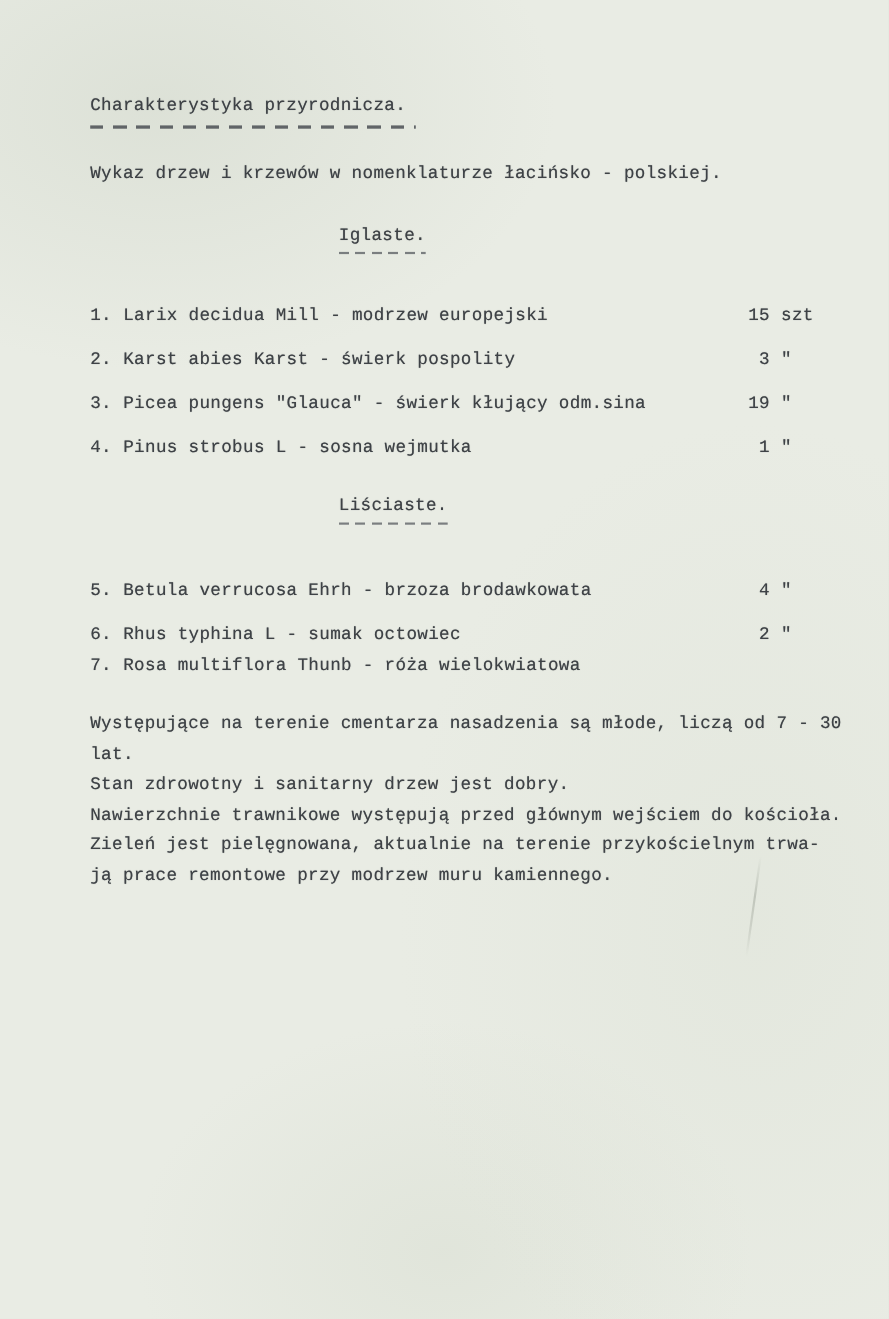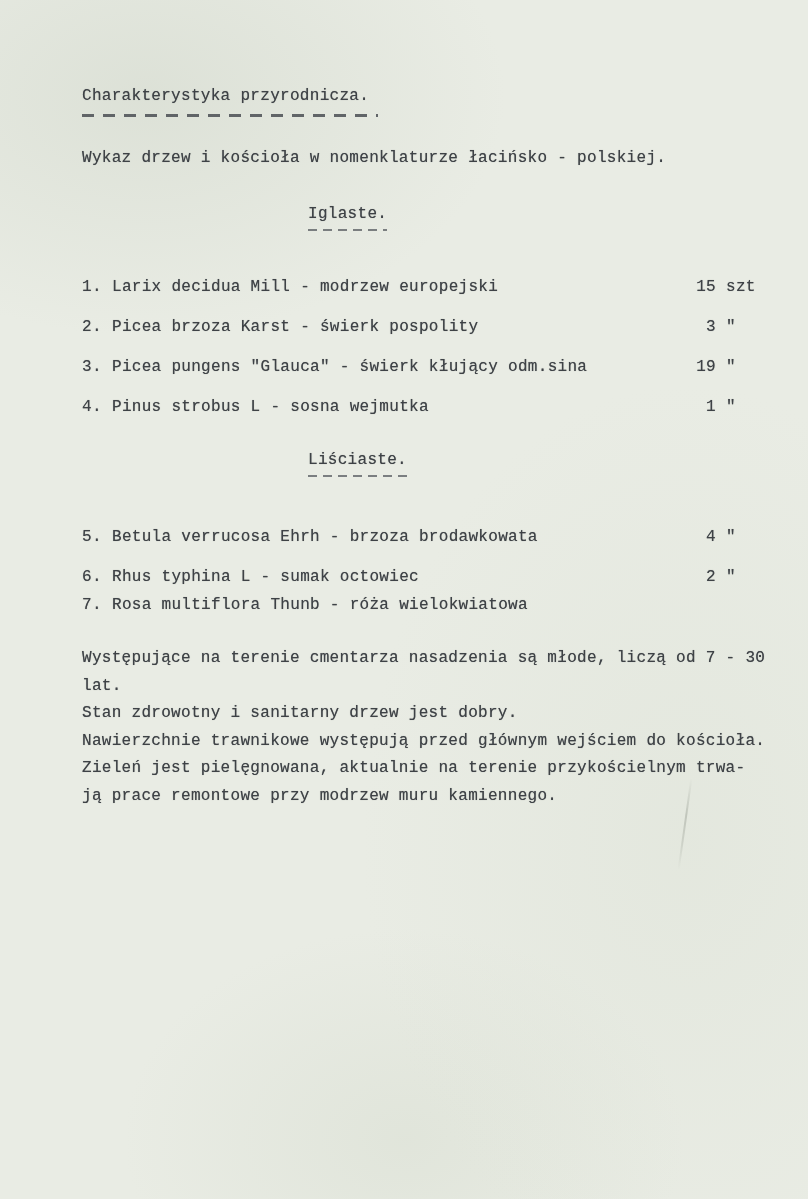--- a/index.html
+++ b/index.html
@@ -17,21 +17,21 @@
       radial-gradient(ellipse 600px 400px at 18% 8%, rgba(210,216,204,0.55), rgba(210,216,204,0) 60%),
       radial-gradient(ellipse 500px 700px at 85% 70%, rgba(222,227,216,0.5), rgba(222,227,216,0) 65%),
       radial-gradient(ellipse 400px 300px at 50% 95%, rgba(214,220,207,0.45), rgba(214,220,207,0) 70%);
     overflow: hidden;
     font-family: "Liberation Mono", "DejaVu Sans Mono", monospace;
     font-size: 16px;
     letter-spacing: 0.3px;
     color: #3e4246;
     text-shadow: 0 0 0.7px rgba(62,66,70,0.65);
     box-sizing: border-box;
-    padding: 86px 36px 0 82px;
+    padding: 86px 52px 0 82px;
   }
 
   .doc-title {
     line-height: 20px;
   }
   .dash-underline {
     width: 296px;
     height: 3px;
     margin-top: 8px;
     background: repeating-linear-gradient(90deg,
@@ -120,35 +120,35 @@
 </head>
 <body>
 
 <div class="page">
 
   <div class="title-block">
     <div class="doc-title">Charakterystyka przyrodnicza.</div>
     <div class="dash-underline"></div>
   </div>
 
-  <div class="subtitle">Wykaz drzew i kościoła w nomenklaturze łacińsko - polskiej.</div>
+  <div class="subtitle">Wykaz drzew i krzewów w nomenklaturze łacińsko - polskiej.</div>
 
   <div class="section-heading-wrap sh1">
     <div class="section-heading">Iglaste.</div>
     <div class="heading-underline"></div>
   </div>
 
   <div class="list">
     <div class="row">
       <span class="left"><span class="num">1.</span><span>Larix decidua Mill - modrzew europejski</span></span>
       <span class="qty">15</span>
       <span class="unit">szt</span>
     </div>
     <div class="row">
-      <span class="left"><span class="num">2.</span><span>Picea brzoza Karst - świerk pospolity</span></span>
+      <span class="left"><span class="num">2.</span><span>Karst abies Karst - świerk pospolity</span></span>
       <span class="qty">3</span>
       <span class="unit">"</span>
     </div>
     <div class="row">
       <span class="left"><span class="num">3.</span><span>Picea pungens "Glauca" - świerk kłujący odm.sina</span></span>
       <span class="qty">19</span>
       <span class="unit">"</span>
     </div>
     <div class="row">
       <span class="left"><span class="num">4.</span><span>Pinus strobus L - sosna wejmutka</span></span>

